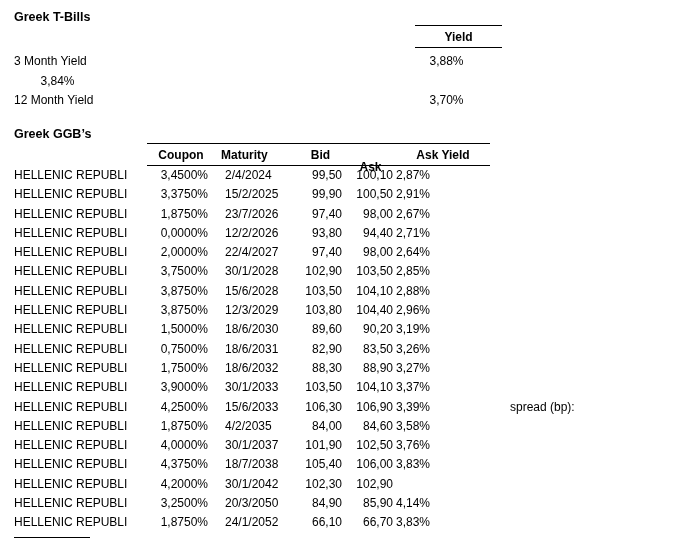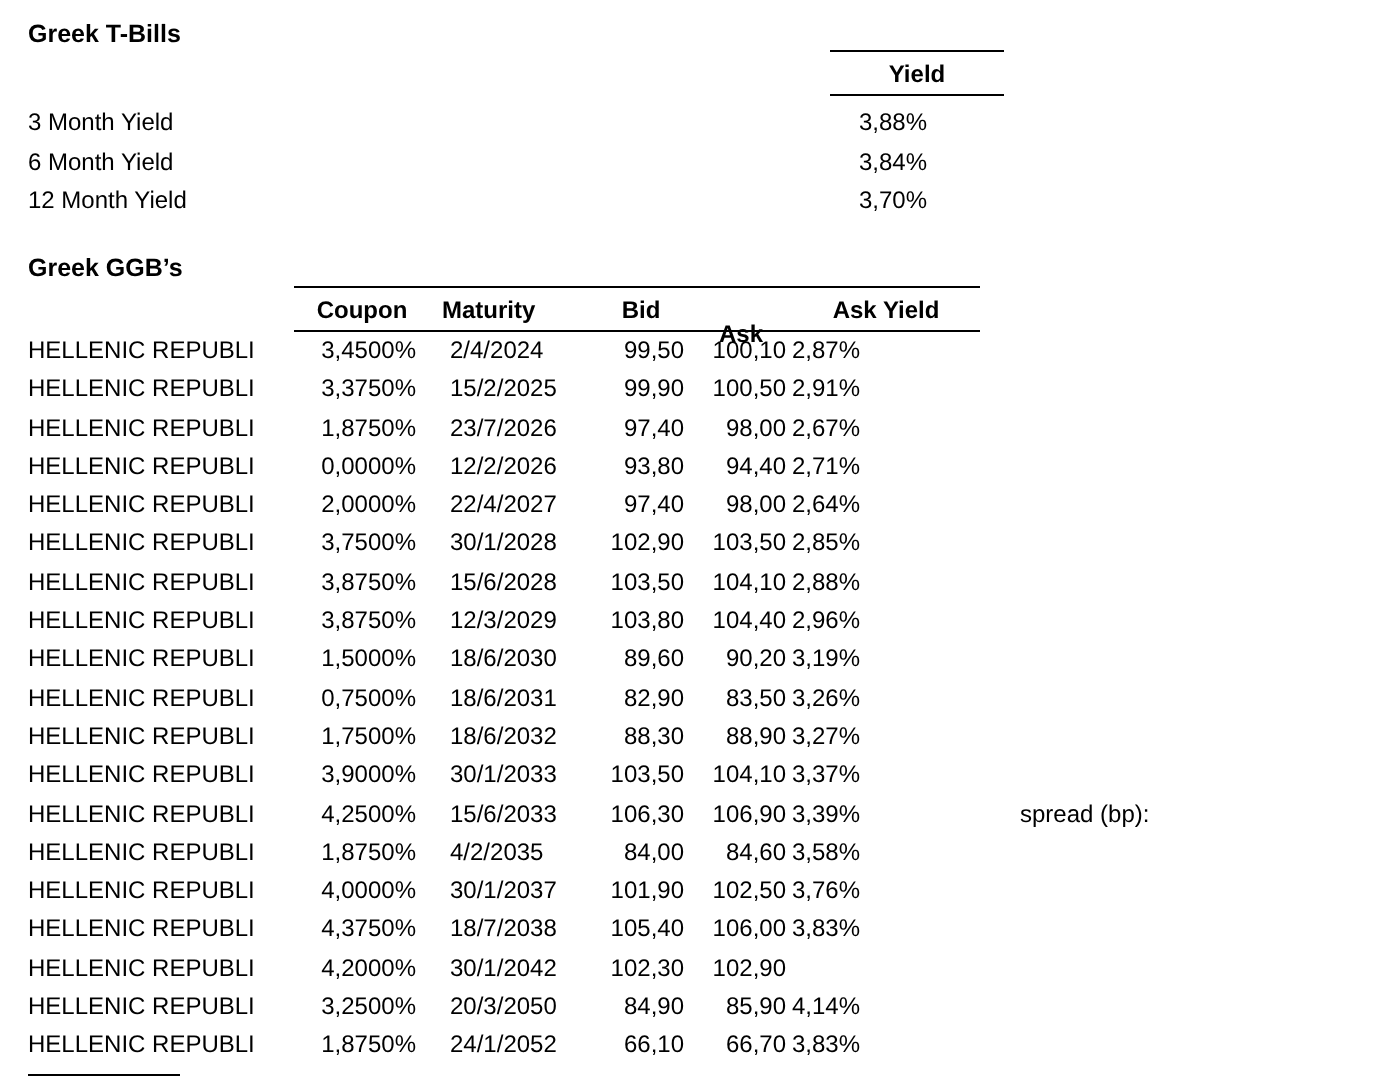--- a/index.html
+++ b/index.html
@@ -97,21 +97,20 @@
     <span>Yield</span>
   </div>
 
   <div class="tbill-rows">
   <div class="tbill-row">
     <div class="t-label">3 Month Yield</div>
     <div class="t-value">3,88%</div>
   </div>
 
   <div class="tbill-row">
-    <div class="t-label">6 Month Yield</div>
     <div class="t-value">3,84%</div>
   </div>
 
   <div class="tbill-row">
     <div class="t-label">12 Month Yield</div>
     <div class="t-value">3,70%</div>
   </div>
 </div>
 
   <div class="section-title ggbs-title">Greek GGB’s</div>

